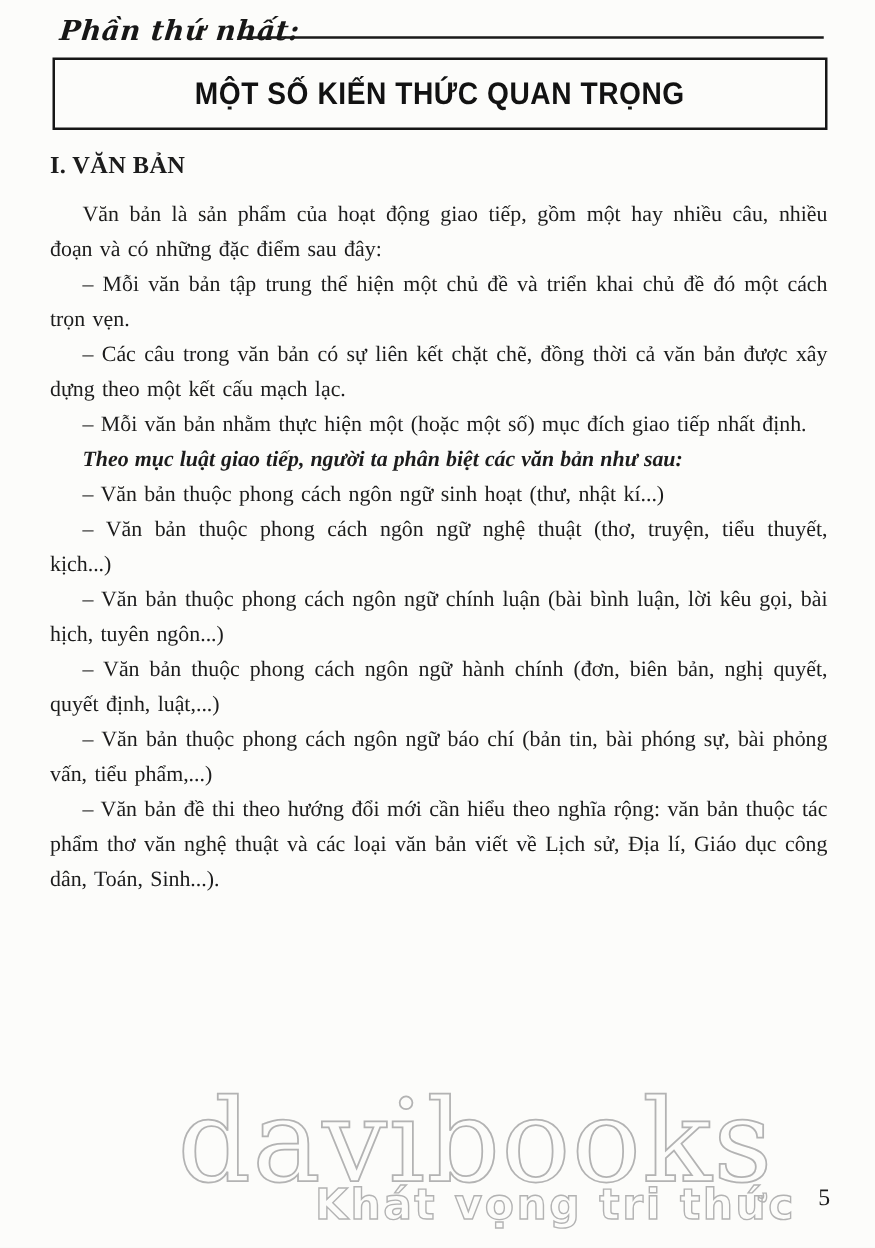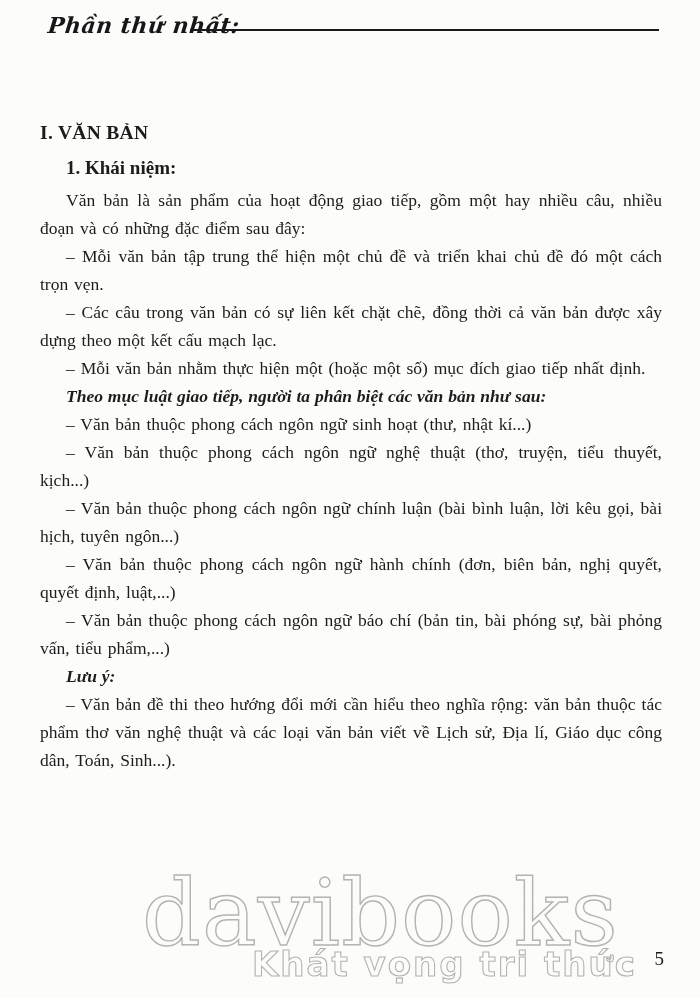--- a/index.html
+++ b/index.html
@@ -114,36 +114,37 @@
 </style>
 </head>
 <body>
 
 <div class="page">
 
   <div class="part-label">Phần thứ nhất:</div>
 
   <div class="header-rule"></div>
 
+  <div class="title-box">
+    <span class="title-text">MỘT SỐ KIẾN THỨC QUAN TRỌNG</span>
+  </div>
 
   <div class="content">
     <div class="h1">I. VĂN BẢN</div>
-    <div class="h2">1. Khái niệm:</div>
 
     <p>Văn bản là sản phẩm của hoạt động giao tiếp, gồm một hay nhiều câu, nhiều đoạn và có những đặc điểm sau đây:</p>
     <p>– Mỗi văn bản tập trung thể hiện một chủ đề và triển khai chủ đề đó một cách trọn vẹn.</p>
     <p>– Các câu trong văn bản có sự liên kết chặt chẽ, đồng thời cả văn bản được xây dựng theo một kết cấu mạch lạc.</p>
     <p>– Mỗi văn bản nhằm thực hiện một (hoặc một số) mục đích giao tiếp nhất định.</p>
     <p class="em">Theo mục luật giao tiếp, người ta phân biệt các văn bản như sau:</p>
     <p>– Văn bản thuộc phong cách ngôn ngữ sinh hoạt (thư, nhật kí...)</p>
     <p>– Văn bản thuộc phong cách ngôn ngữ nghệ thuật (thơ, truyện, tiểu thuyết, kịch...)</p>
     <p>– Văn bản thuộc phong cách ngôn ngữ chính luận (bài bình luận, lời kêu gọi, bài hịch, tuyên ngôn...)</p>
     <p>– Văn bản thuộc phong cách ngôn ngữ hành chính (đơn, biên bản, nghị quyết, quyết định, luật,...)</p>
     <p>– Văn bản thuộc phong cách ngôn ngữ báo chí (bản tin, bài phóng sự, bài phỏng vấn, tiểu phẩm,...)</p>
-    <p class="em">Lưu ý:</p>
     <p>– Văn bản đề thi theo hướng đổi mới cần hiểu theo nghĩa rộng: văn bản thuộc tác phẩm thơ văn nghệ thuật và các loại văn bản viết về Lịch sử, Địa lí, Giáo dục công dân, Toán, Sinh...).</p>
   </div>
 
   <div class="watermark">
     <div class="wm1">davibooks</div>
     <div class="wm2">Khát vọng tri thức</div>
   </div>
 
   <div class="page-number">5</div>
 

